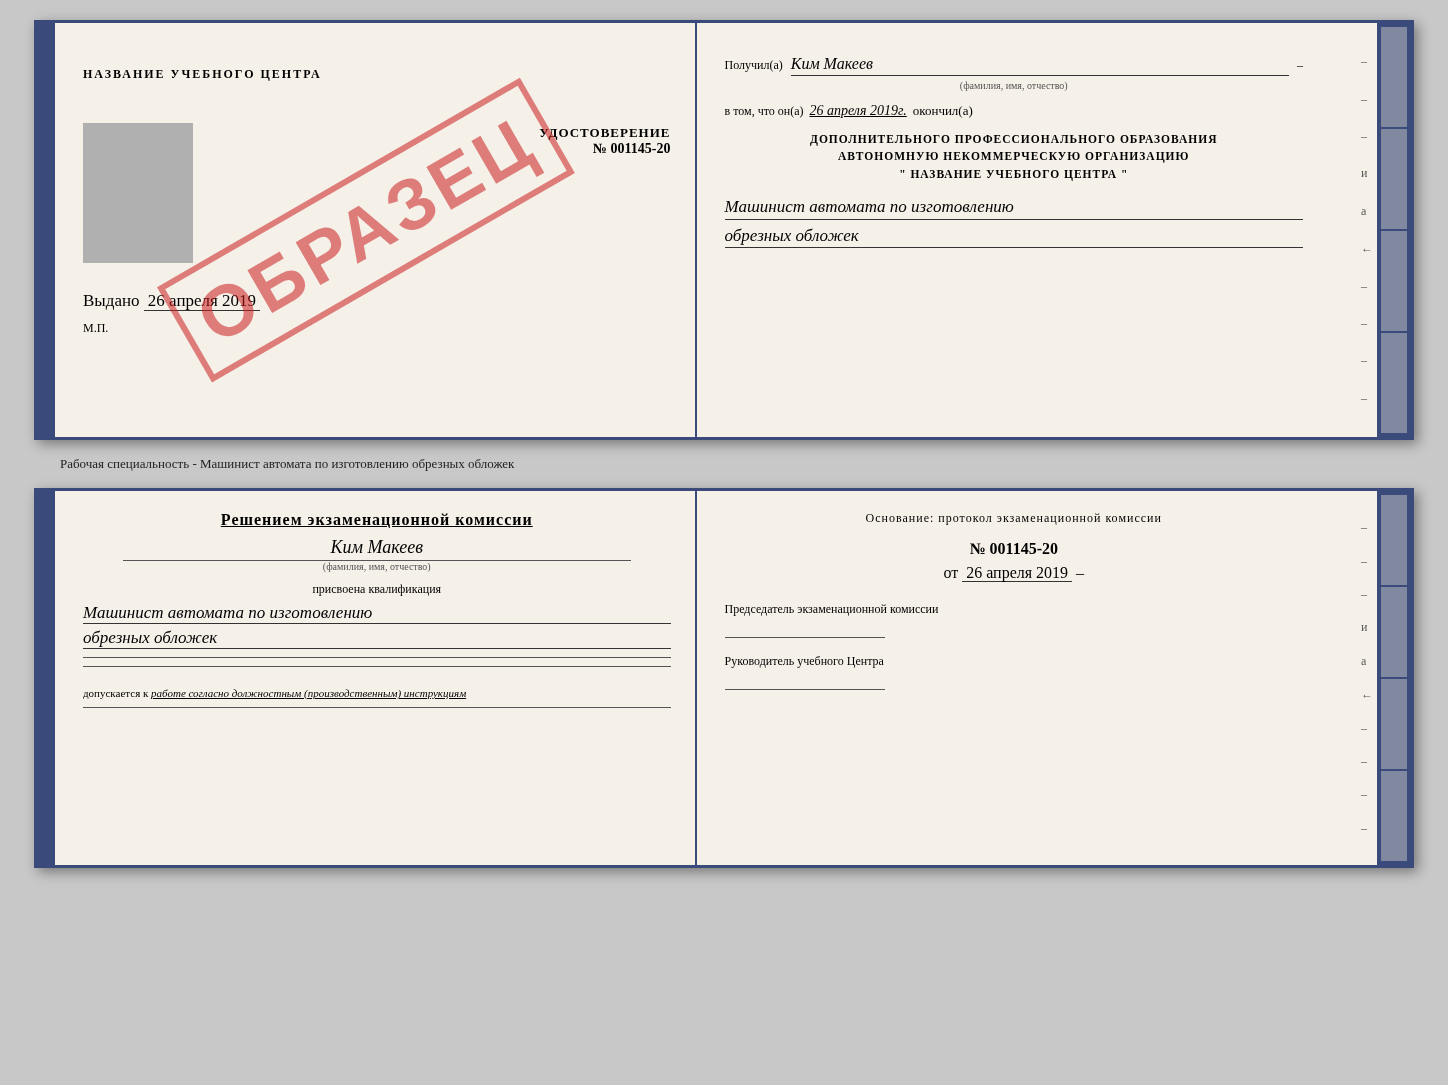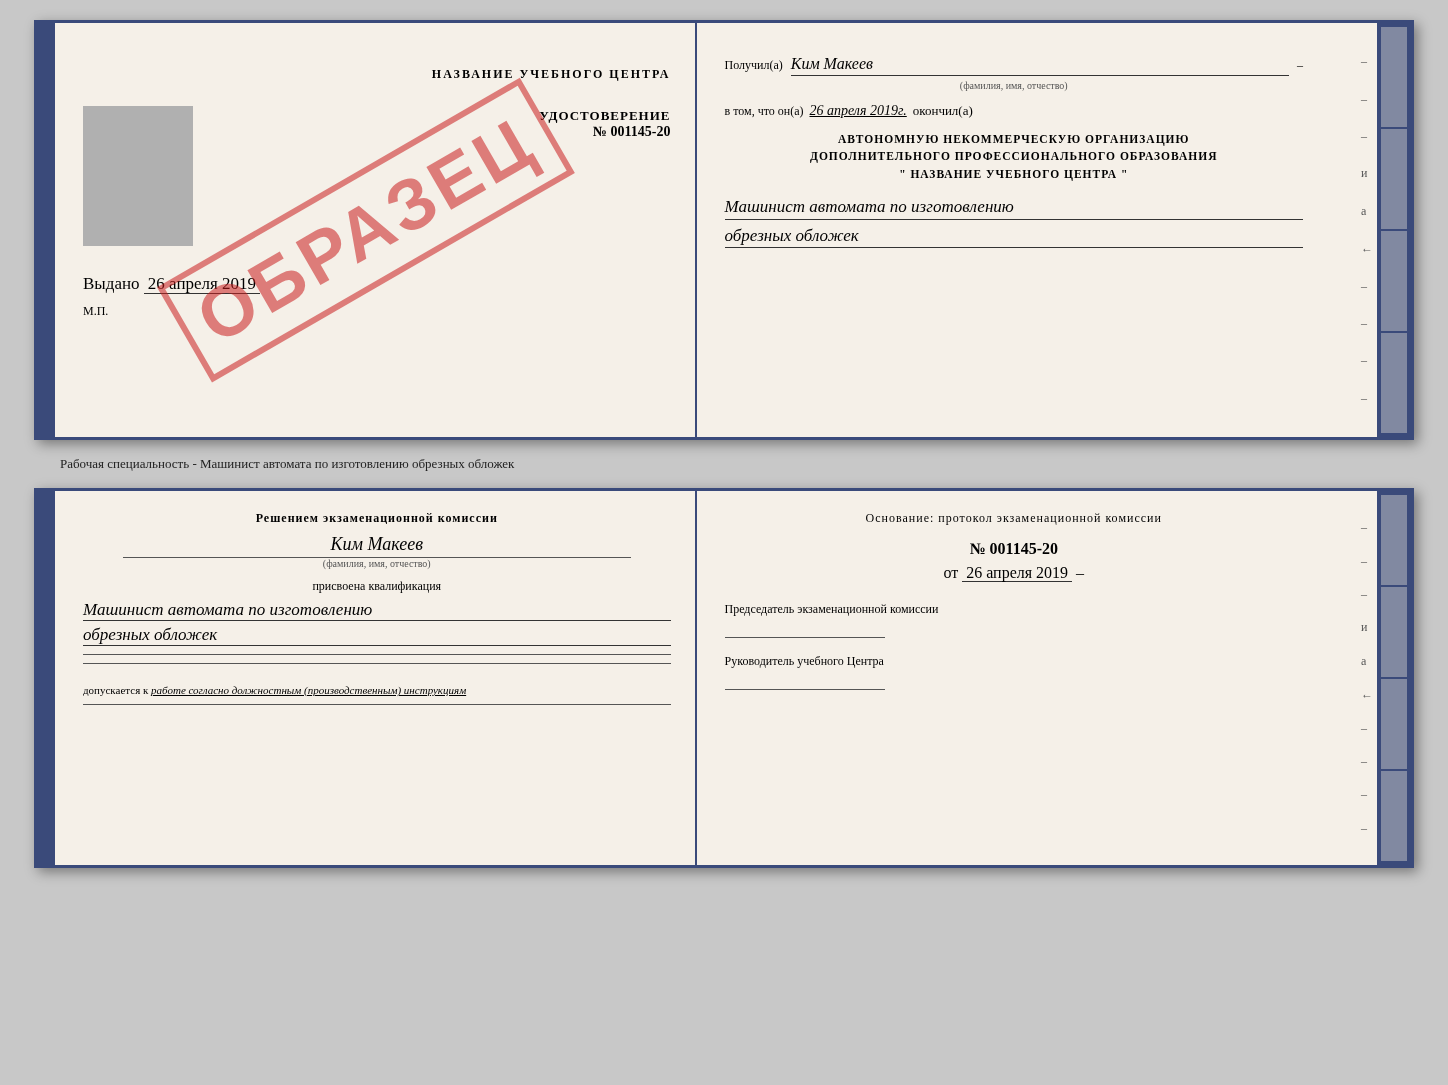--- a/index.html
+++ b/index.html
@@ -40,27 +40,27 @@
       position: relative;
     }
 
     .strip {
       flex: 1;
       background: #c8c8c8;
       opacity: 0.5;
     }
 
     .center-title {
-      text-align: right;
+      text-align: left;
       font-size: 12px;
       font-weight: bold;
       letter-spacing: 2px;
       text-transform: uppercase;
       margin-top: 24px;
-      margin-bottom: 16px;
+      margin-bottom: 33px;
     }
 
     .photo-placeholder {
       width: 110px;
       height: 140px;
       background: #b0b0b0;
       margin: 8px auto;
       display: block;
     }
 
@@ -217,25 +217,26 @@
       position: relative;
     }
 
     .bottom-right {
       width: 52%;
       padding: 20px 28px;
       position: relative;
     }
 
     .resheniem-title {
-      font-size: 12px;
+      font-size: 16px;
       letter-spacing: 1px;
       text-align: center;
       margin-bottom: 8px;
       font-weight: bold;
+      text-decoration: underline;
     }
 
     .kim-makeev {
       font-size: 18px;
       font-style: italic;
       font-family: 'Segoe Script', cursive;
       text-align: center;
       margin-bottom: 2px;
     }
 
@@ -418,22 +419,22 @@
       </div>
       <div class="fio-sub">(фамилия, имя, отчество)</div>
 
       <div class="vtom-line">
         <span class="vtom-label" style="font-size:12px;">в том, что он(а)</span>
         <span class="vtom-date">26 апреля 2019г.</span>
         <span class="vtom-okonchil">окончил(а)</span>
       </div>
 
       <div class="org-block">
+        <div>ДОПОЛНИТЕЛЬНОГО ПРОФЕССИОНАЛЬНОГО ОБРАЗОВАНИЯ</div>
         <div>АВТОНОМНУЮ НЕКОММЕРЧЕСКУЮ ОРГАНИЗАЦИЮ</div>
-        <div>ДОПОЛНИТЕЛЬНОГО ПРОФЕССИОНАЛЬНОГО ОБРАЗОВАНИЯ</div>
         <div>"   НАЗВАНИЕ УЧЕБНОГО ЦЕНТРА   "</div>
       </div>
 
       <span class="profession-name">Машинист автомата по изготовлению</span>
       <span class="profession-line2">обрезных обложек</span>
     </div>
   </div>
 </div>
 
 <div class="separator-text">Рабочая специальность - Машинист автомата по изготовлению обрезных обложек</div>

